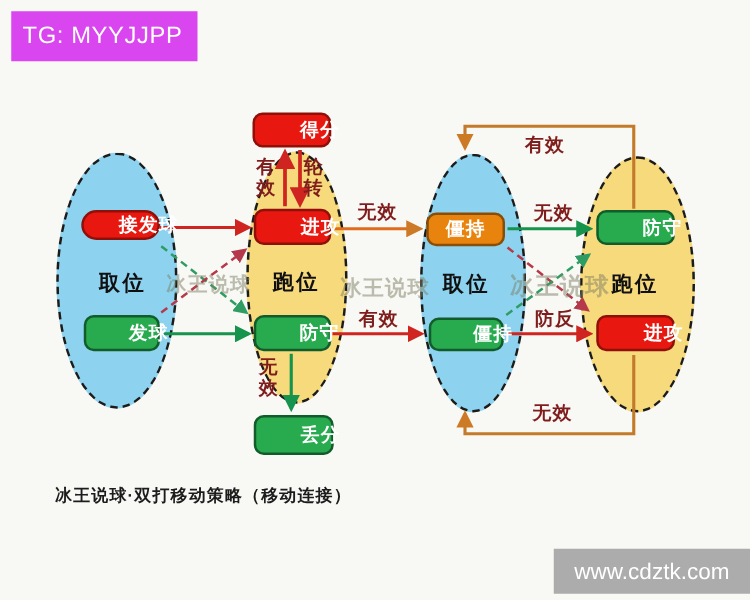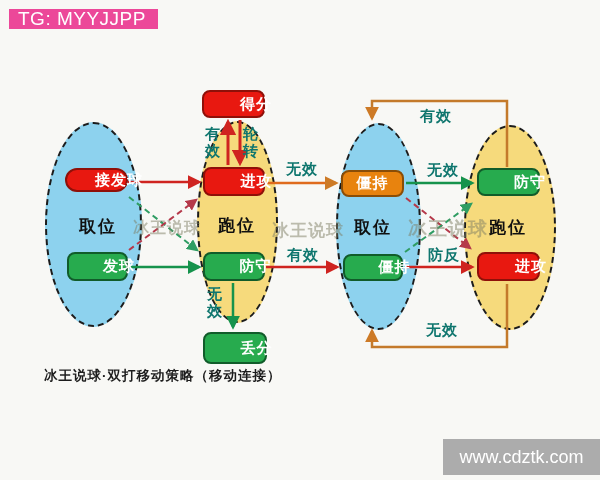--- a/index.html
+++ b/index.html
@@ -7,21 +7,21 @@
     width:600px;height:480px;position:relative;overflow:hidden;
     background:#f8f8f5;
     font-family:"Liberation Sans","DejaVu Sans",sans-serif;
   }
   .abs{position:absolute;}
   
   .badge{
     background:#9e9e9e;color:#fff;
     display:flex;align-items:center;
   }
-  #tg-badge{left:9px;top:9px;width:140px;height:20px;font-size:19px;padding-left:9px;letter-spacing:0.5px;background:#ec4899;}
+  #tg-badge{left:9px;top:9px;width:140px;height:40px;font-size:19px;padding-left:9px;letter-spacing:0.5px;background:#d946ef;}
   #site-badge{left:443px;top:439px;width:157px;height:36px;font-size:18px;justify-content:center;background:#acacac;}
   
   .ell{
     position:absolute;border:2.5px dashed #1b1b1b;border-radius:50%;
     z-index:1;box-sizing:border-box;
   }
   .ell.blue{background:#8dd2ee;}
   .ell.yellow{background:#f6da7c;}
   .ell-label{
     position:absolute;z-index:4;font-size:17px;font-weight:bold;color:#101010;
@@ -32,32 +32,32 @@
     position:absolute;z-index:4;border-radius:8px;box-sizing:border-box;
     display:flex;align-items:center;justify-content:center;
     color:#fff;font-weight:bold;font-size:15px;letter-spacing:1px;
     white-space:nowrap;
   }
   .node.red{background:#e81810;border:2px solid #8f1009;padding-left:45px;}
   .node.green{background:#27ab4e;border:2px solid #115c2a;padding-left:43px;}
   .node.orange{background:#e8830e;border:2px solid #8a4d06;}
   
   .elabel{
-    position:absolute;z-index:4;font-size:15px;font-weight:bold;color:#0f766e;
+    position:absolute;z-index:4;font-size:15px;font-weight:bold;color:#7f1d1d;
     white-space:nowrap;letter-spacing:1px;
   }
   .elabel.vert{width:17px;white-space:normal;word-break:break-all;line-height:1.1;letter-spacing:0;}
   
   .wmark{
     position:absolute;z-index:3;font-weight:bold;color:rgba(125,125,100,0.5);
     font-size:16px;white-space:nowrap;letter-spacing:1px;
   }
   #arrow-layer{position:absolute;left:0;top:0;z-index:2;pointer-events:none;}
   #caption{
-    left:44px;top:367px;font-size:13.5px;font-weight:bold;color:#1c1c1c;
+    left:44px;top:388px;font-size:13.5px;font-weight:bold;color:#1c1c1c;
     letter-spacing:1px;z-index:4;
   }
 </style>
 </head>
 <body>
 
 <div class="abs badge" id="tg-badge">
   <span>TG: MYYJJPP</span>
 </div>
 

